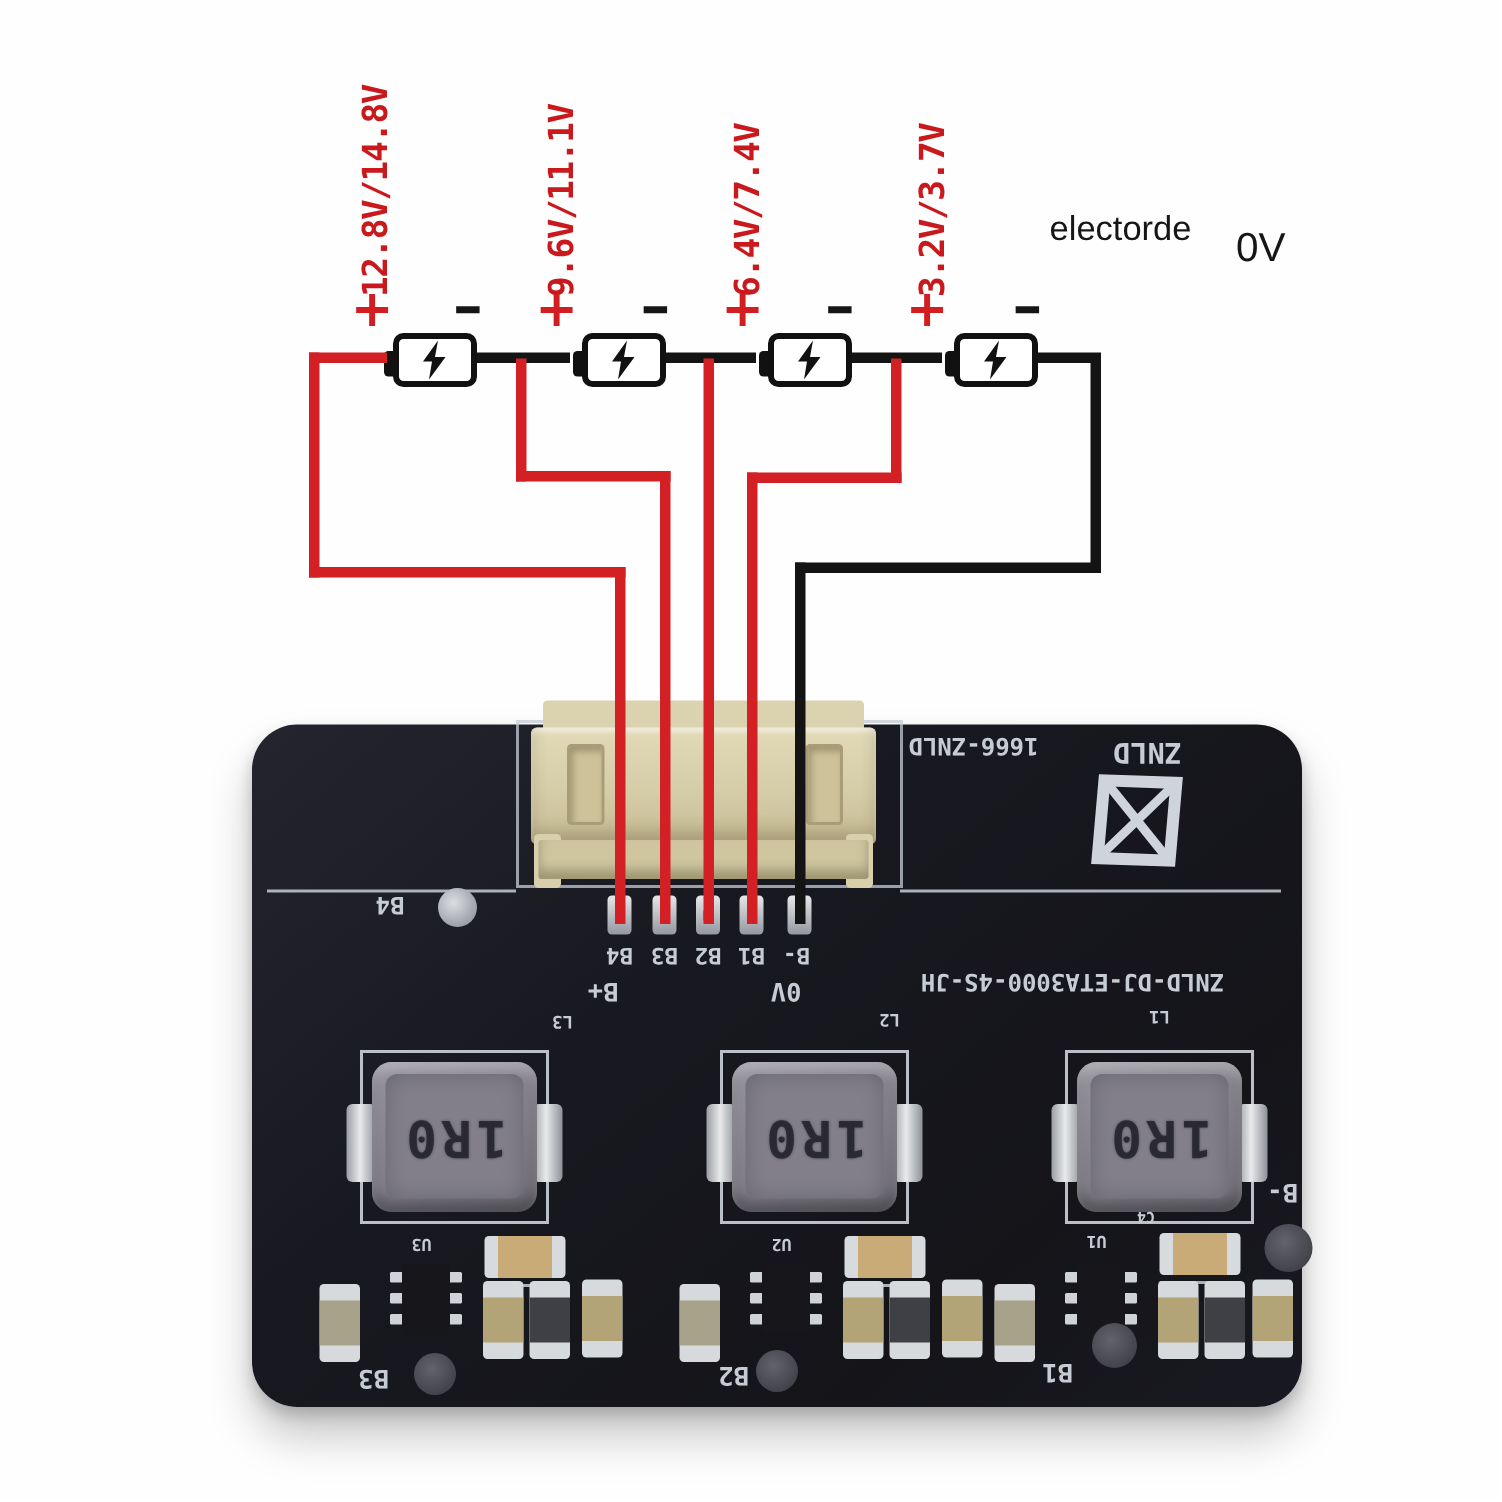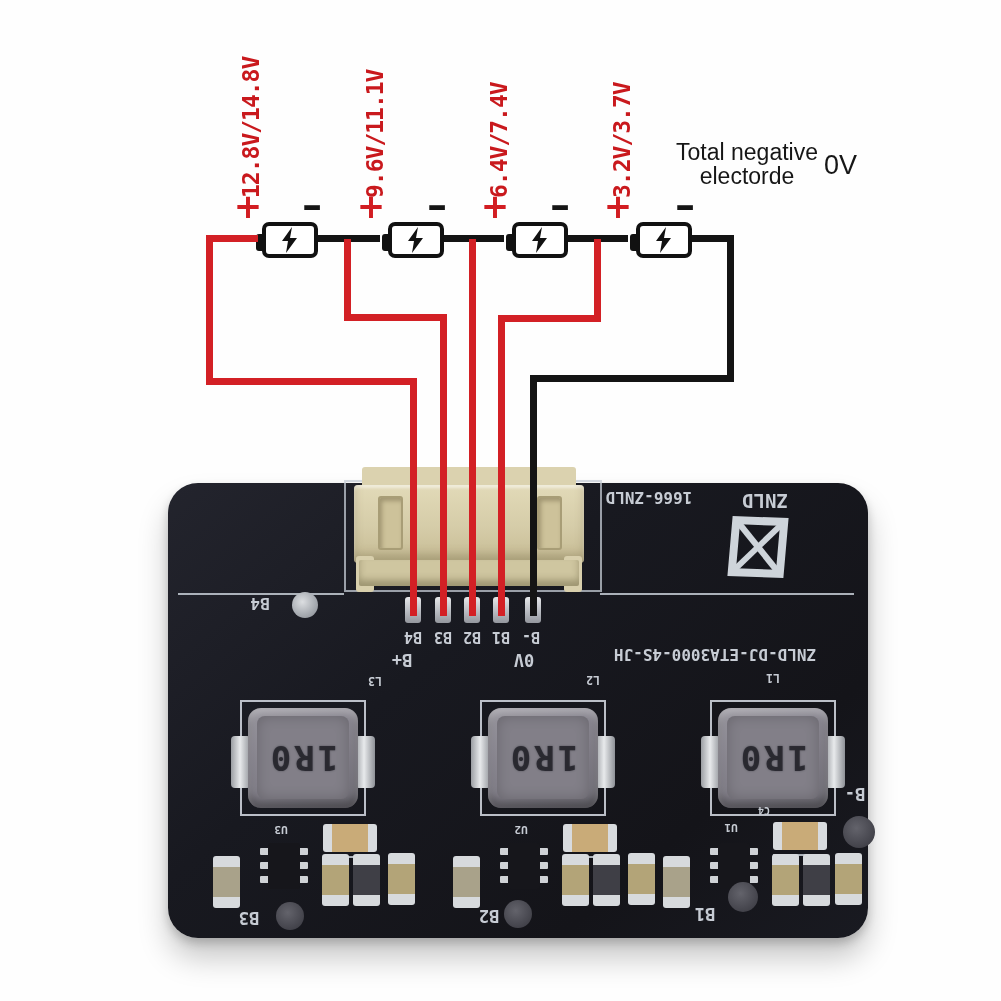--- a/index.html
+++ b/index.html
@@ -65,21 +65,20 @@
 <body>
 
 <div id="stage">
 
   <div class="vlabel" style="left:165px;top:98px;">12.8V/14.8V</div>
   <div class="vlabel" style="left:289px;top:98px;">9.6V/11.1V</div>
   <div class="vlabel" style="left:413px;top:98px;">6.4V/7.4V</div>
   <div class="vlabel" style="left:536px;top:98px;">3.2V/3.7V</div>
 
   <div class="totneg">
-    <div>Total negative</div>
     <div>electorde</div>
   </div>
   <div class="zerov">0V</div>
 
   <div class="term p" style="left:228px;top:186px;">+</div>
   <div class="term m" style="left:292px;top:186px;">-</div>
   <div class="term p" style="left:351px;top:186px;">+</div>
   <div class="term m" style="left:417px;top:186px;">-</div>
   <div class="term p" style="left:475px;top:186px;">+</div>
   <div class="term m" style="left:540px;top:186px;">-</div>

